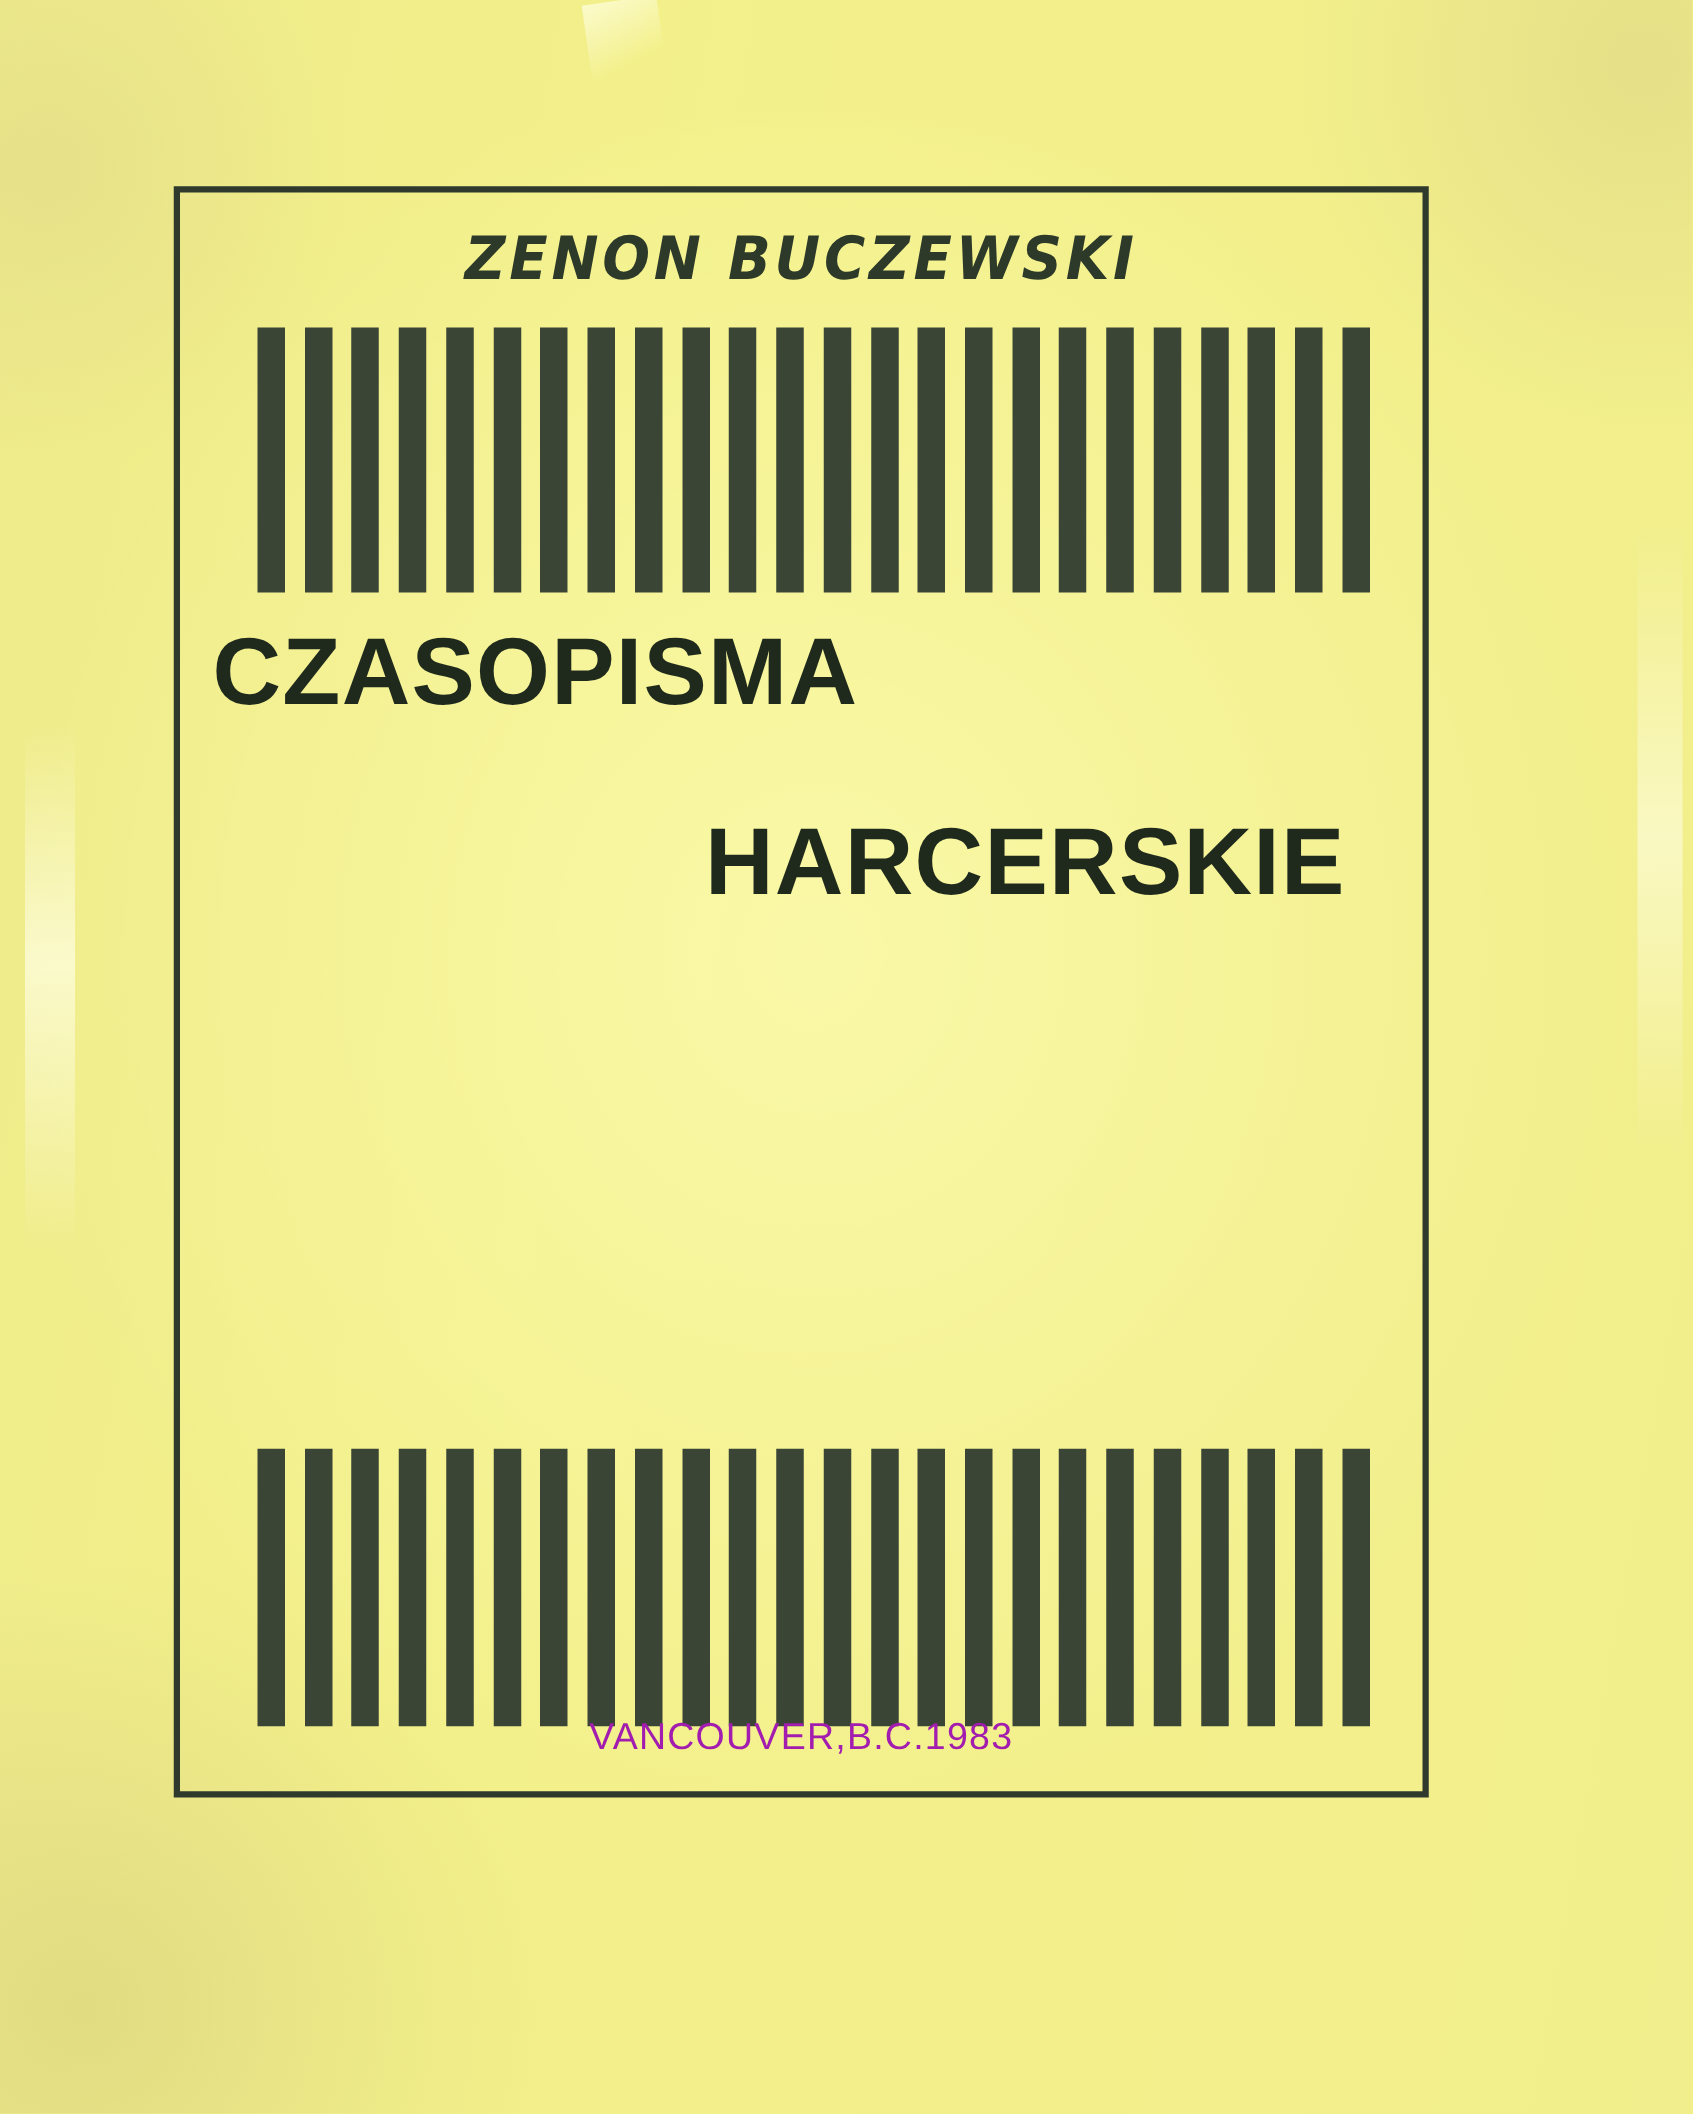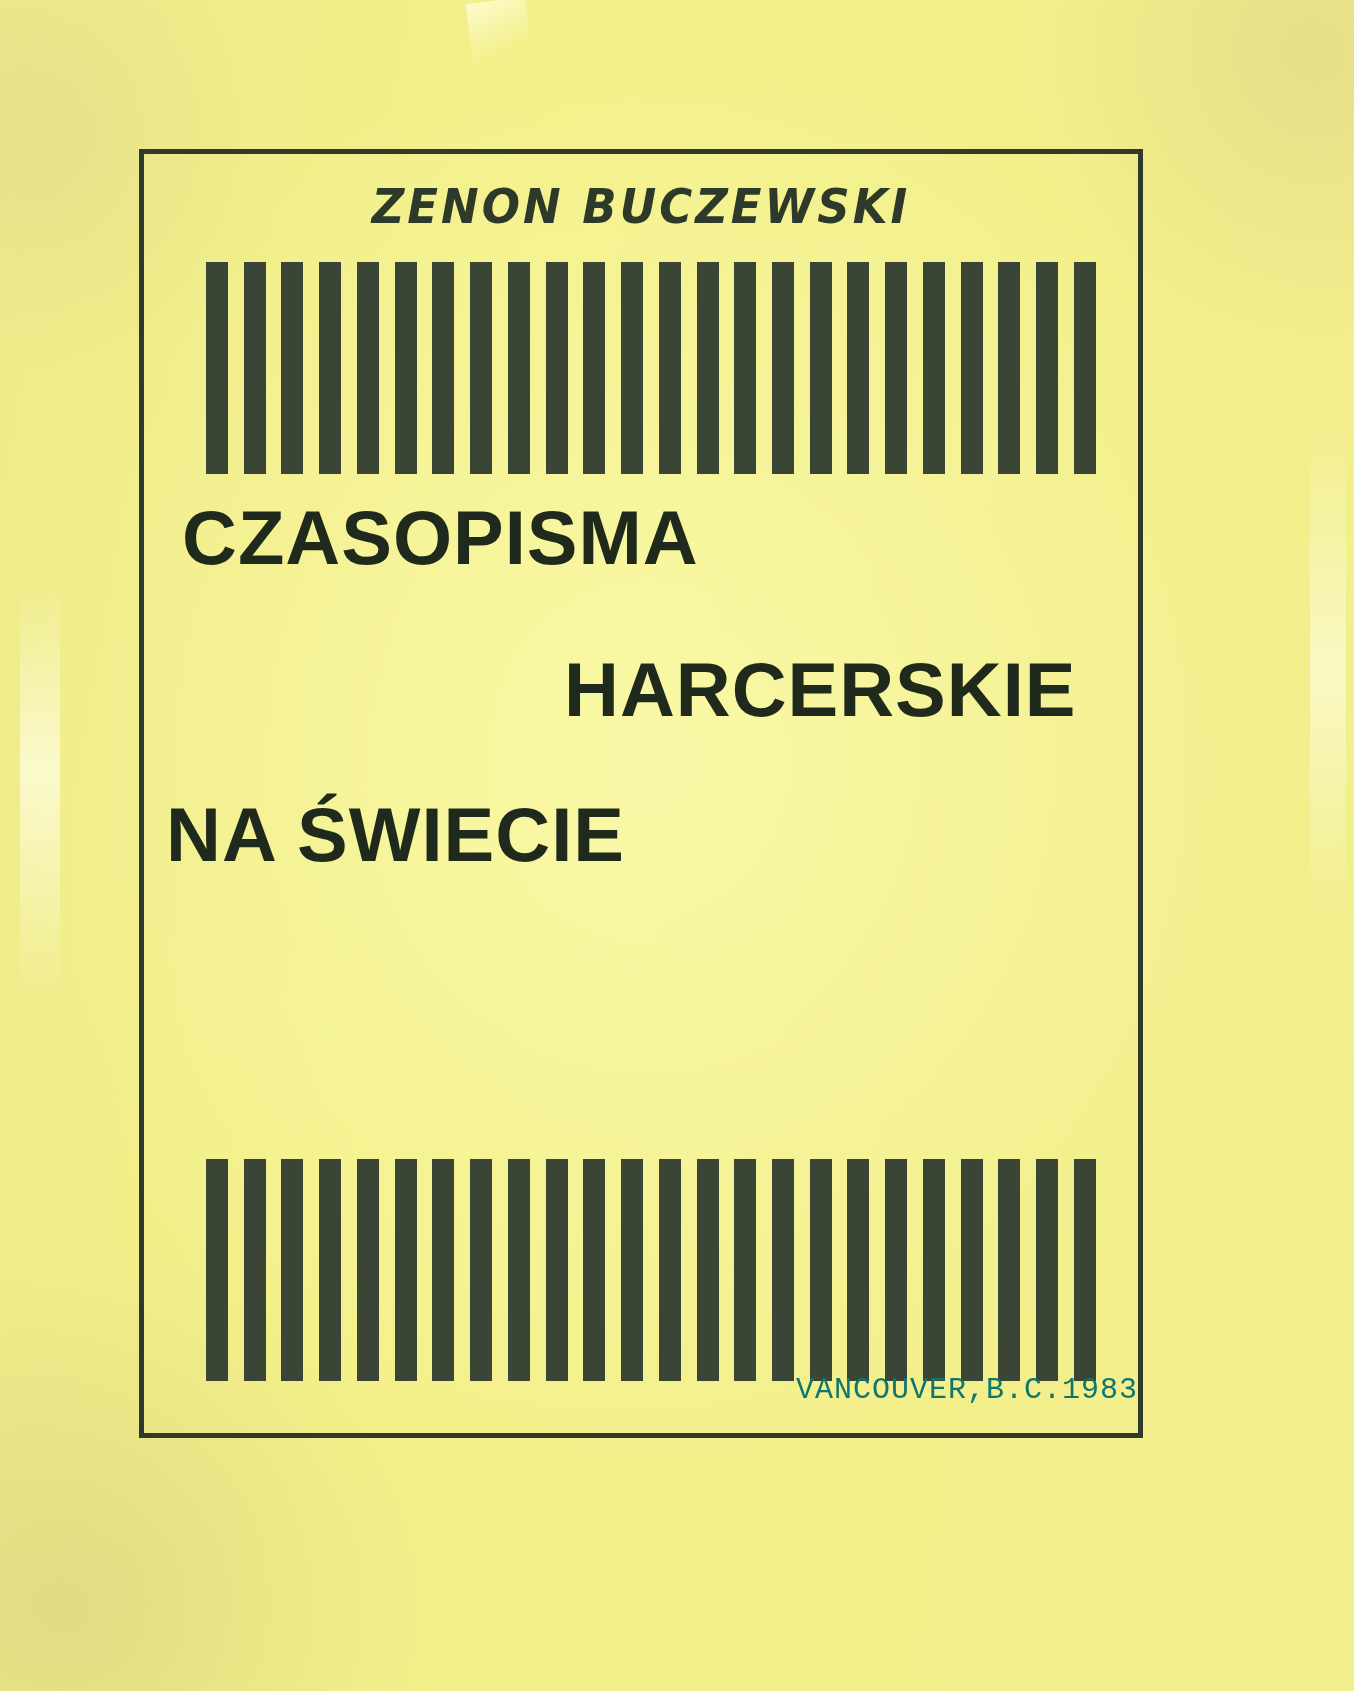--- a/index.html
+++ b/index.html
@@ -103,35 +103,35 @@
     font-family: "Liberation Sans", sans-serif;
     font-weight: bold;
     font-size: 76px;
     letter-spacing: 1px;
     line-height: 1.02;
   }
   .title-line {
     display: block;
     white-space: pre;
   }
-  .line-1 { margin-left: 38px; margin-top: 0; }
+  .line-1 { margin-left: 26px; margin-top: 0; }
   .line-2 { margin-left: 420px; margin-top: 74px; }
   .line-3 { margin-left: 22px; margin-top: 68px; }
   .line-4 { margin-left: 345px; margin-top: 110px; }
 
   .imprint {
     position: absolute;
     left: 0;
     right: 0;
     bottom: 26px;
-    text-align: right;
-    font-family: Liberation Mono, monospace;
+    text-align: center;
+    font-family: Liberation Sans, sans-serif;
     font-size: 30px;
     letter-spacing: 1px;
-    color: #0f766e;
+    color: #a21caf;
   }
 </style>
 </head>
 <body>
 
 <div class="paper-tint"></div>
 <div class="crease top"></div>
 <div class="crease left"></div>
 <div class="crease right"></div>
 
@@ -163,21 +163,20 @@
         <div class="bar"></div>
         <div class="bar"></div>
         <div class="bar"></div>
         <div class="bar"></div>
         <div class="bar"></div>
       </div>
 
     <div class="title-block">
       <span class="title-line line-1">CZASOPISMA</span>
       <span class="title-line line-2">HARCERSKIE</span>
-      <span class="title-line line-3">NA ŚWIECIE</span>
     </div>
 
     <div class="barcode bottom-bars">
         <div class="bar"></div>
         <div class="bar"></div>
         <div class="bar"></div>
         <div class="bar"></div>
         <div class="bar"></div>
         <div class="bar"></div>
         <div class="bar"></div>

